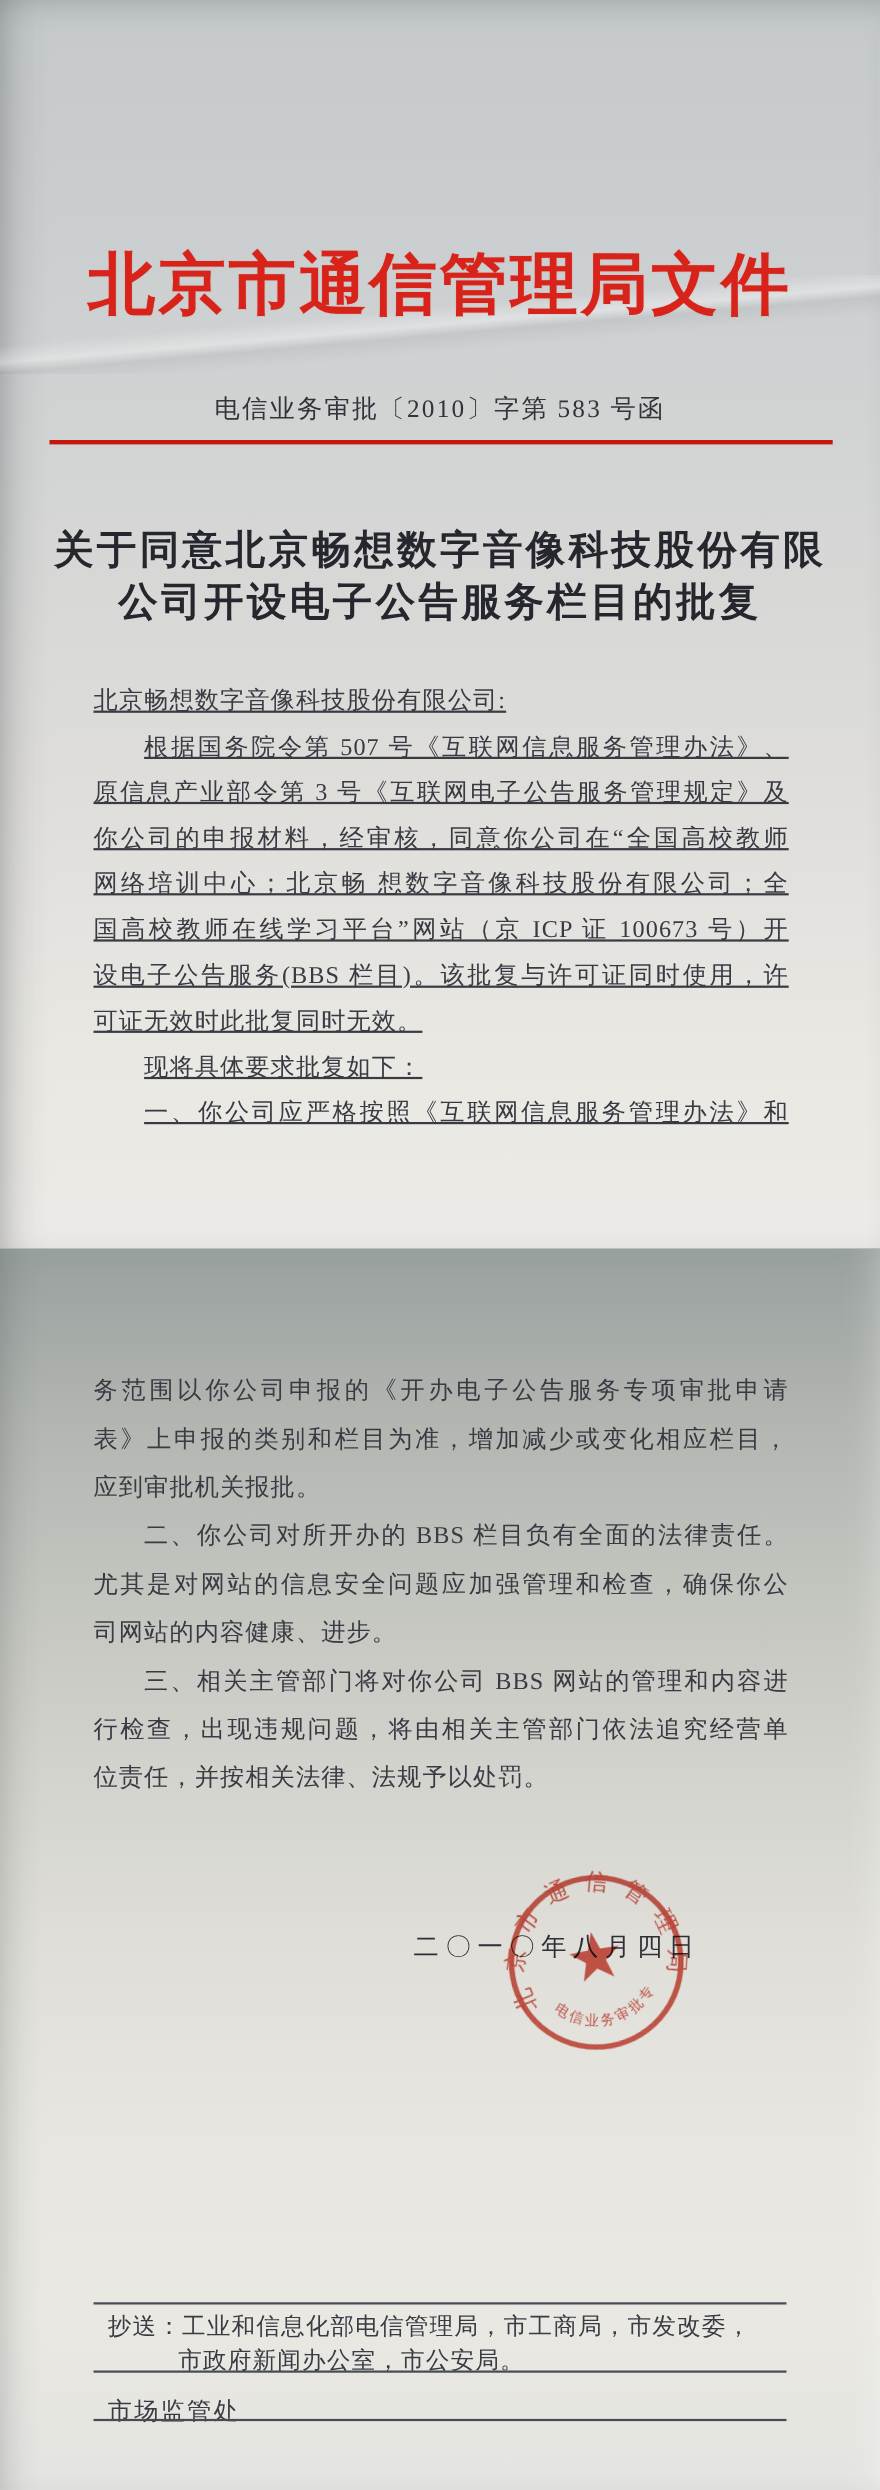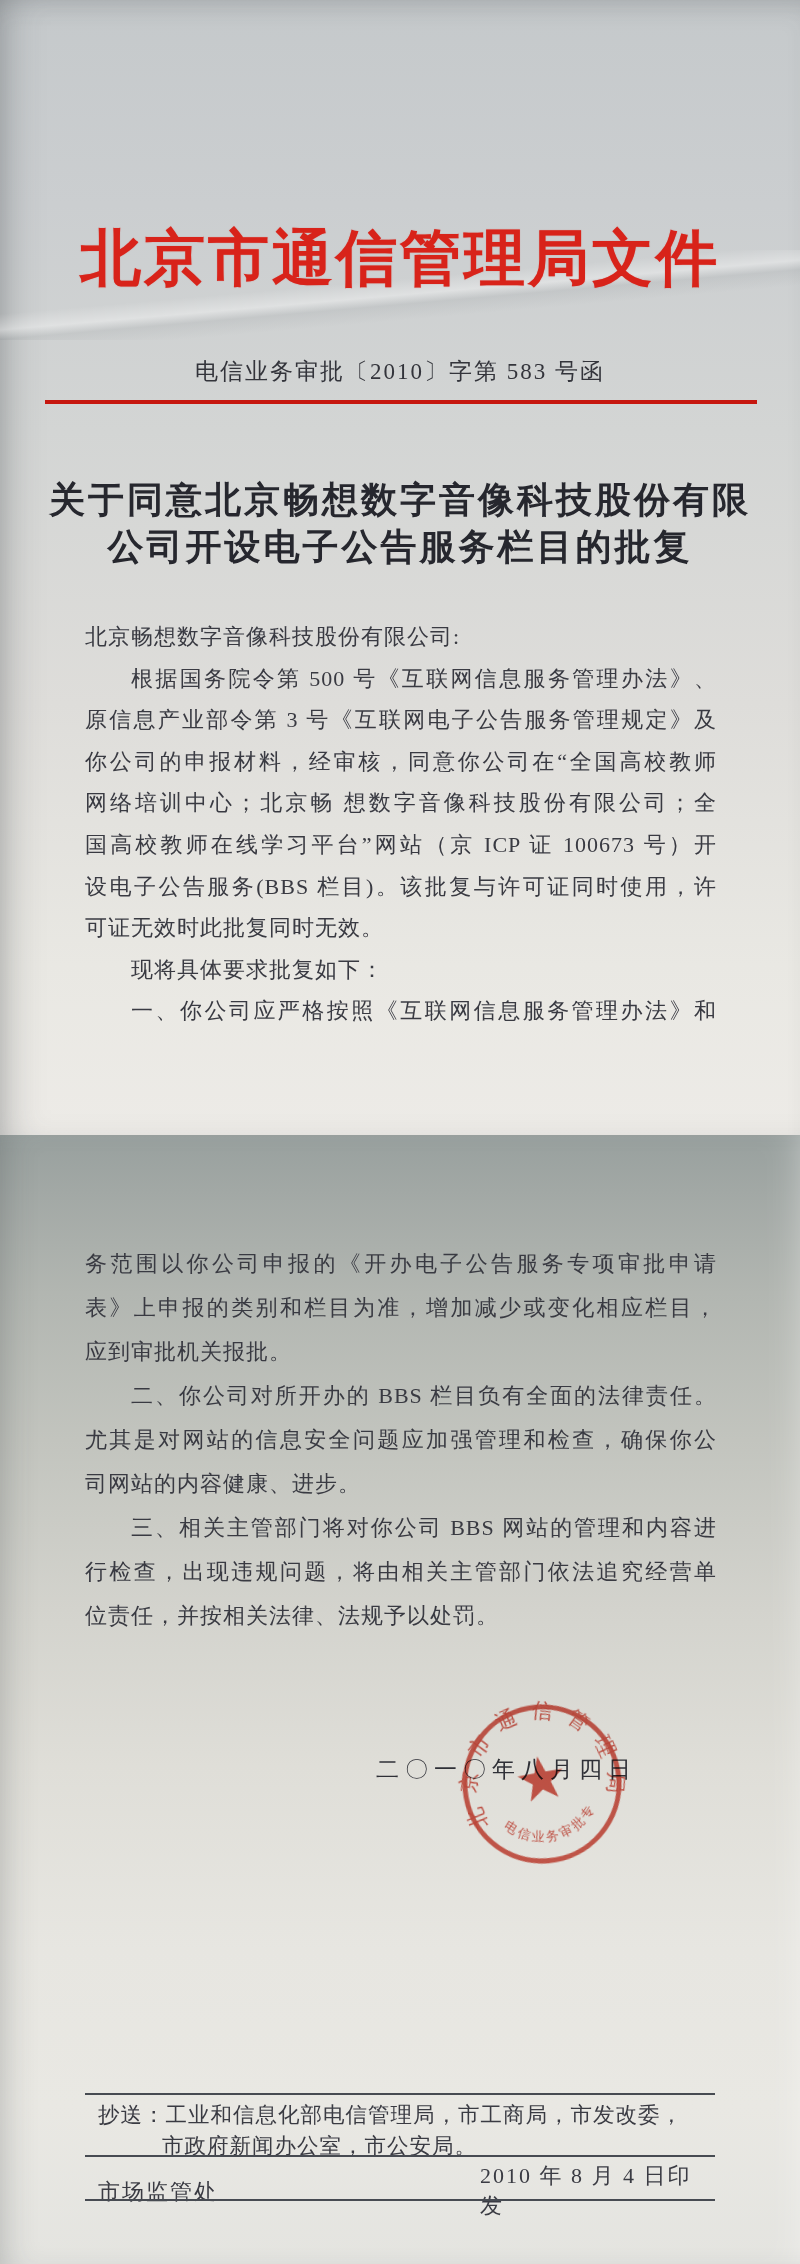--- a/index.html
+++ b/index.html
@@ -23,21 +23,21 @@
     font-size:61px;font-weight:700;letter-spacing:3px;color:#d8231a;white-space:nowrap;
     text-shadow:0 0 1px rgba(216,35,26,.5);}
   #doc-number{position:absolute;left:0;top:356px;width:800px;text-align:center;
     font-size:23px;letter-spacing:2px;color:#33343b;}
   #red-rule{position:absolute;left:45px;top:400px;width:712px;height:4px;background:#c6170f;}
   #subject{position:absolute;left:0;top:477px;width:800px;text-align:center;
     font-size:36px;font-weight:700;line-height:47px;letter-spacing:3px;color:#26272e;}
 
   .body-block{position:absolute;left:85px;width:632px;color:#393a42;font-size:22px;}
   #body1{top:616px;}
-  #body1 .ln{height:41.6px;line-height:41.6px;}
+  #body1 .ln{height:41.6px;line-height:41.6px;text-decoration:underline;}
   #body2{top:1242px;}
   #body2 .ln{height:44px;line-height:44px;}
   .ln{white-space:nowrap;letter-spacing:1px;}
   .ln.fill{white-space:normal;text-align:justify;text-align-last:justify;text-justify:inter-character;}
   .ln.ind{text-indent:46px;}
 
   
   #issue-date{position:absolute;left:376px;top:1754px;font-size:23px;letter-spacing:6px;color:#2f3037;z-index:1;}
   #seal{position:absolute;left:452px;top:1694px;width:180px;height:180px;z-index:2;
     transform:rotate(-10deg);opacity:.88;mix-blend-mode:multiply;filter:blur(.3px);}
@@ -64,21 +64,21 @@
     <div class="crease" id="crease1"></div>
     <div id="org-title">北京市通信管理局文件</div>
     <div id="doc-number">电信业务审批〔2010〕字第 583 号函</div>
     <div id="red-rule"></div>
     <div id="subject">
       <div>关于同意北京畅想数字音像科技股份有限</div>
       <div>公司开设电子公告服务栏目的批复</div>
     </div>
     <div class="body-block" id="body1">
       <div class="ln">北京畅想数字音像科技股份有限公司:</div>
-      <div class="ln ind fill">根据国务院令第 500 号《互联网信息服务管理办法》、</div>
+      <div class="ln ind fill">根据国务院令第 507 号《互联网信息服务管理办法》、</div>
       <div class="ln fill">原信息产业部令第 3 号《互联网电子公告服务管理规定》及</div>
       <div class="ln fill">你公司的申报材料，经审核，同意你公司在“全国高校教师</div>
       <div class="ln fill">网络培训中心；北京畅 想数字音像科技股份有限公司；全</div>
       <div class="ln fill">国高校教师在线学习平台”网站（京 ICP 证 100673 号）开</div>
       <div class="ln fill">设电子公告服务(BBS 栏目)。该批复与许可证同时使用，许</div>
       <div class="ln">可证无效时此批复同时无效。</div>
       <div class="ln ind">现将具体要求批复如下：</div>
       <div class="ln ind fill">一、你公司应严格按照《互联网信息服务管理办法》和</div>
     </div>
   </div>
@@ -115,17 +115,16 @@
   </svg>
 
   <div class="sep" id="sep-top"></div>
   <div id="cc-block">
     <div class="ccln" id="cc-line1">抄送：工业和信息化部电信管理局，市工商局，市发改委，</div>
     <div class="ccln" id="cc-line2">市政府新闻办公室，市公安局。</div>
   </div>
   <div class="sep" id="sep-mid"></div>
   <div id="footer-row">
     <span id="issuer">市场监管处</span>
-    <span id="print-date">2010 年 8 月 4 日印发</span>
   </div>
   <div class="sep" id="sep-bot"></div>
 
 </div>
 
 </body></html>

